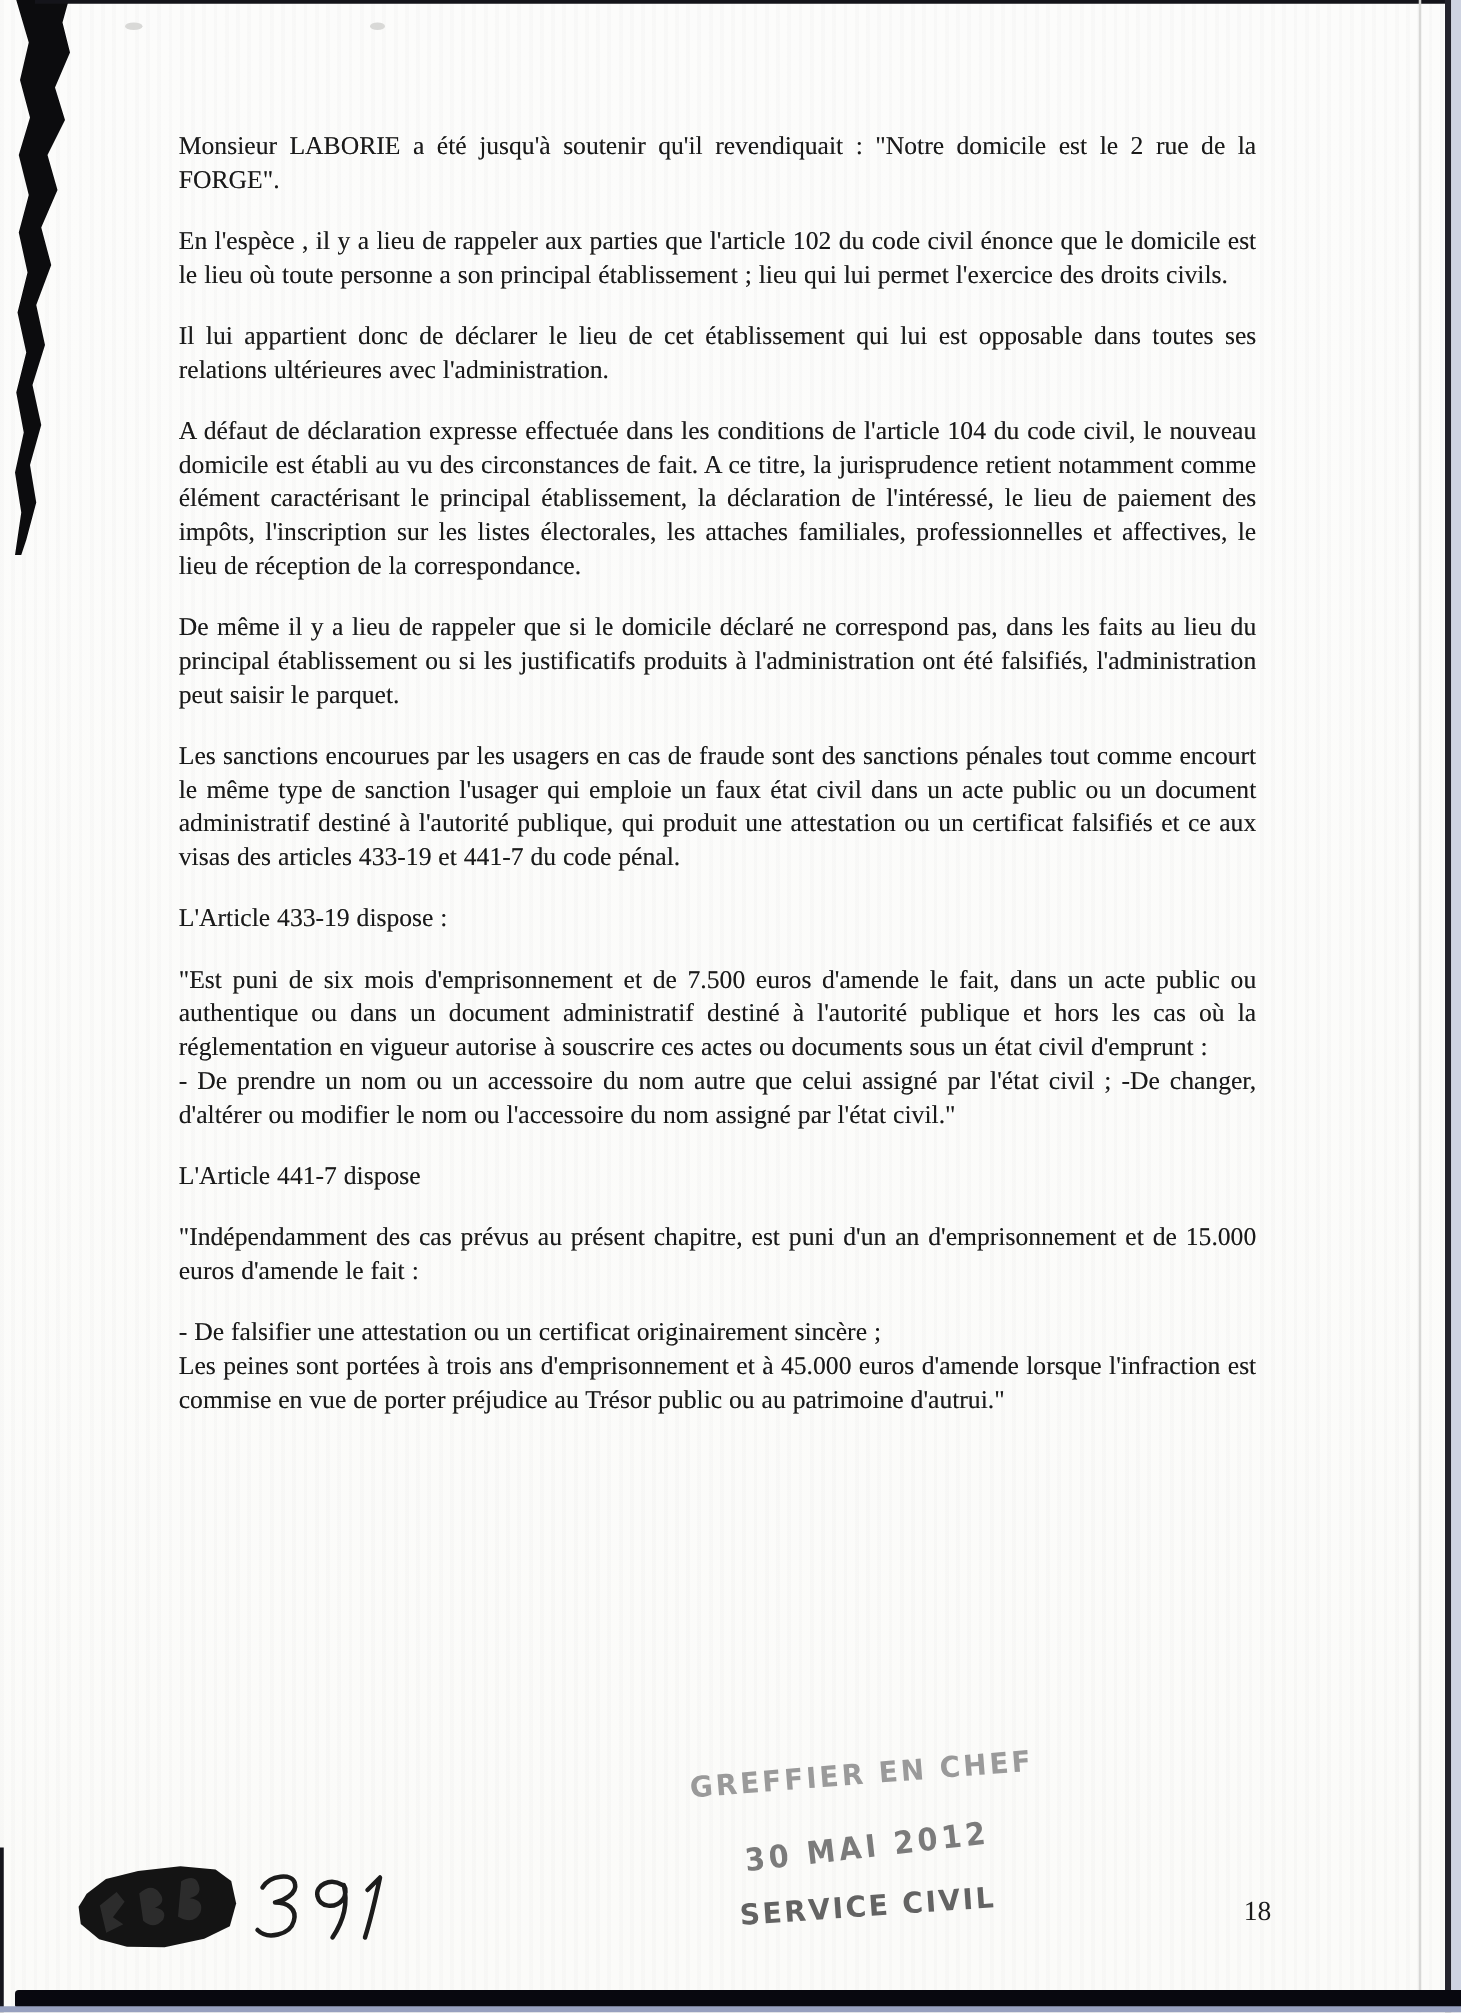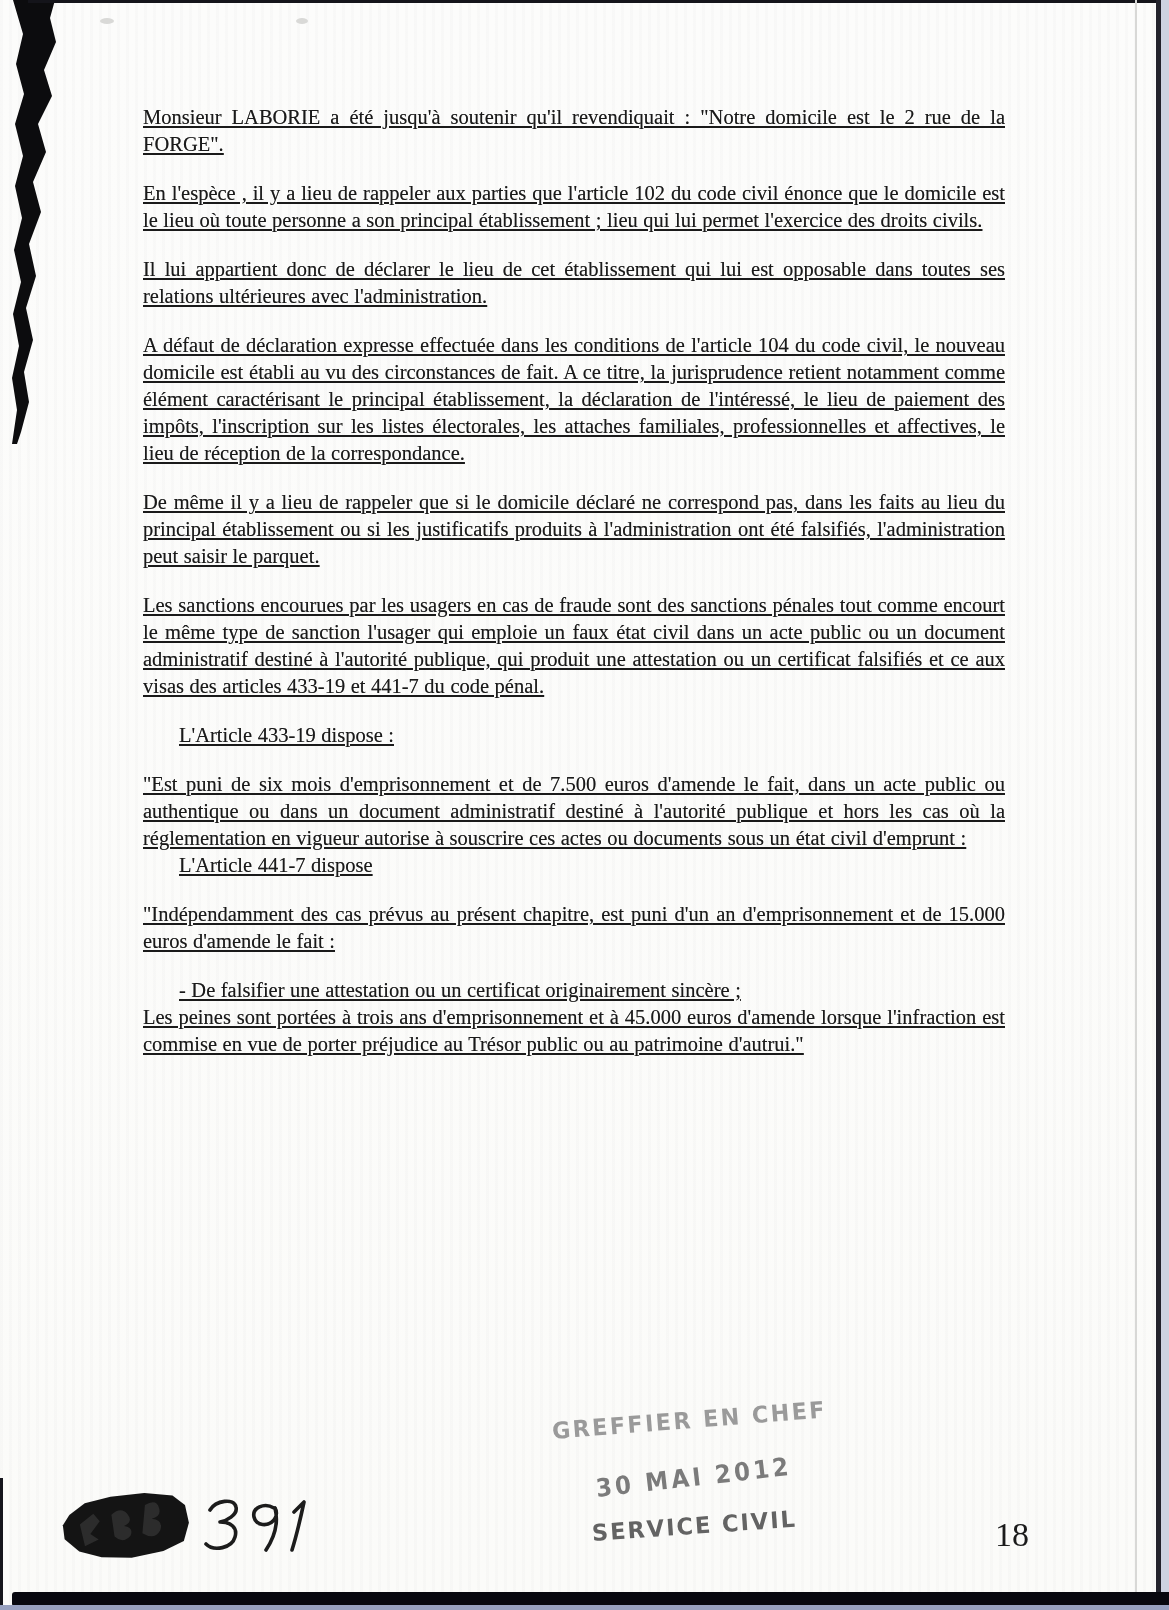--- a/index.html
+++ b/index.html
@@ -23,37 +23,37 @@
   .left-lower-line{position:absolute;left:0;top:1478px;width:3px;height:132px;background:#15151c;}
   .edge-artifact{position:absolute;left:0;top:0;}
   .speck{position:absolute;background:#d9d9d7;border-radius:50%;}
   
   .text-block{
     position:absolute;left:143px;top:104px;width:862px;
     font-size:20.5px;line-height:27px;color:#1a1a1a;
     text-align:justify;word-spacing:0.4px;
     text-shadow:0 0 0.4px rgba(20,20,20,0.5);
   }
-  .text-block p{margin:0 0 22px 0;text-decoration:underline;}
+  .text-block p{margin:0 0 22px 0;}
   .text-block p.m0{margin-bottom:0;}
-  .text-block p.left{text-align:left;margin-left:36px;}
+  .text-block p.left{text-align:left;}
   
   .stamp{
     position:absolute;
     font-family:"DejaVu Sans","Liberation Sans",sans-serif;
     font-weight:bold;white-space:nowrap;
     transform-origin:left center;
   }
   .stamp-title{left:552px;top:1418px;font-size:23px;letter-spacing:2.5px;color:#9a9a9a;transform:rotate(-4.5deg) scaleX(0.97);}
   .stamp-date{left:596px;top:1474px;font-size:25px;letter-spacing:3.5px;color:#7b7b7b;transform:rotate(-6.5deg) scaleX(0.92);}
   .stamp-service{left:592px;top:1520px;font-size:23px;letter-spacing:2px;color:#636363;transform:rotate(-4deg) scaleX(0.98);}
   
   .redaction{position:absolute;left:60px;top:1492px;transform:rotate(-3deg);}
   .handwritten{position:absolute;left:196px;top:1494px;}
-  .page-number{position:absolute;left:995px;top:1516px;font-size:34px;color:#1b1b1b;}
+  .page-number{position:absolute;left:995px;top:1516px;font-size:22px;color:#1b1b1b;}
 </style>
 </head>
 <body>
 
 <div class="scan">
 
   <svg class="edge-artifact" width="62" height="445" viewBox="0 0 62 445" aria-hidden="true">
     <path fill="#0c0c0e" d="M13,0 L55,0 L50,18 L56,42 L44,70 L52,96 L38,124 L46,152 L33,182 L41,212 L29,244 L36,276 L26,308 L33,340 L24,372 L29,402 L21,432 L17,444 L12,444 L17,410 L12,378 L19,346 L13,314 L21,282 L14,250 L22,218 L15,186 L23,156 L15,124 L24,94 L16,64 L23,34 Z"></path>
   </svg>
   <div class="top-border"></div>
@@ -68,20 +68,21 @@
 
   <div class="text-block">
     <p>Monsieur LABORIE a été jusqu'à soutenir qu'il revendiquait : "Notre domicile est le 2 rue de la FORGE".</p>
     <p>En l'espèce , il y a lieu de rappeler aux parties que l'article 102 du code civil énonce que le domicile est le lieu où toute personne a son principal établissement ; lieu qui lui permet l'exercice des droits civils.</p>
     <p>Il lui appartient donc de déclarer le lieu de cet établissement qui lui est opposable dans toutes ses relations ultérieures avec l'administration.</p>
     <p>A défaut de déclaration expresse effectuée dans les conditions de l'article 104 du code civil, le nouveau domicile est établi au vu des circonstances de fait. A ce titre, la jurisprudence retient notamment comme élément caractérisant le principal établissement, la déclaration de l'intéressé, le lieu de paiement des impôts, l'inscription sur les listes électorales, les attaches familiales, professionnelles et affectives, le lieu de réception de la correspondance.</p>
     <p>De même il y a lieu de rappeler que si le domicile déclaré ne correspond pas, dans les faits au lieu du principal établissement ou si les justificatifs produits à l'administration ont été falsifiés, l'administration peut saisir le parquet.</p>
     <p>Les sanctions encourues par les usagers en cas de fraude sont des sanctions pénales tout comme encourt le même type de sanction l'usager qui emploie un faux état civil dans un acte public ou un document administratif destiné à l'autorité publique, qui produit une attestation ou un certificat falsifiés et ce aux visas des articles 433-19 et 441-7 du code pénal.</p>
     <p class="left">L'Article 433-19 dispose :</p>
     <p class="m0">"Est puni de six mois d'emprisonnement et de 7.500 euros d'amende le fait, dans un acte public ou authentique ou dans un document administratif destiné à l'autorité publique et hors les cas où la réglementation en vigueur autorise à souscrire ces actes ou documents sous un état civil d'emprunt :</p>
+    <p>- De prendre un nom ou un accessoire du nom autre que celui assigné par l'état civil ; -De changer, d'altérer ou modifier le nom ou l'accessoire du nom assigné par l'état civil."</p>
     <p class="left">L'Article 441-7 dispose</p>
     <p>"Indépendamment des cas prévus au présent chapitre, est puni d'un an d'emprisonnement et de 15.000 euros d'amende le fait :</p>
     <p class="m0 left">- De falsifier une attestation ou un certificat originairement sincère ;</p>
     <p>Les peines sont portées à trois ans d'emprisonnement et à 45.000 euros d'amende lorsque l'infraction est commise en vue de porter préjudice au Trésor public ou au patrimoine d'autrui."</p>
   </div>
 
   <div class="stamp stamp-title">GREFFIER EN CHEF</div>
   <div class="stamp stamp-date">30 MAI 2012</div>
   <div class="stamp stamp-service">SERVICE CIVIL</div>
 

